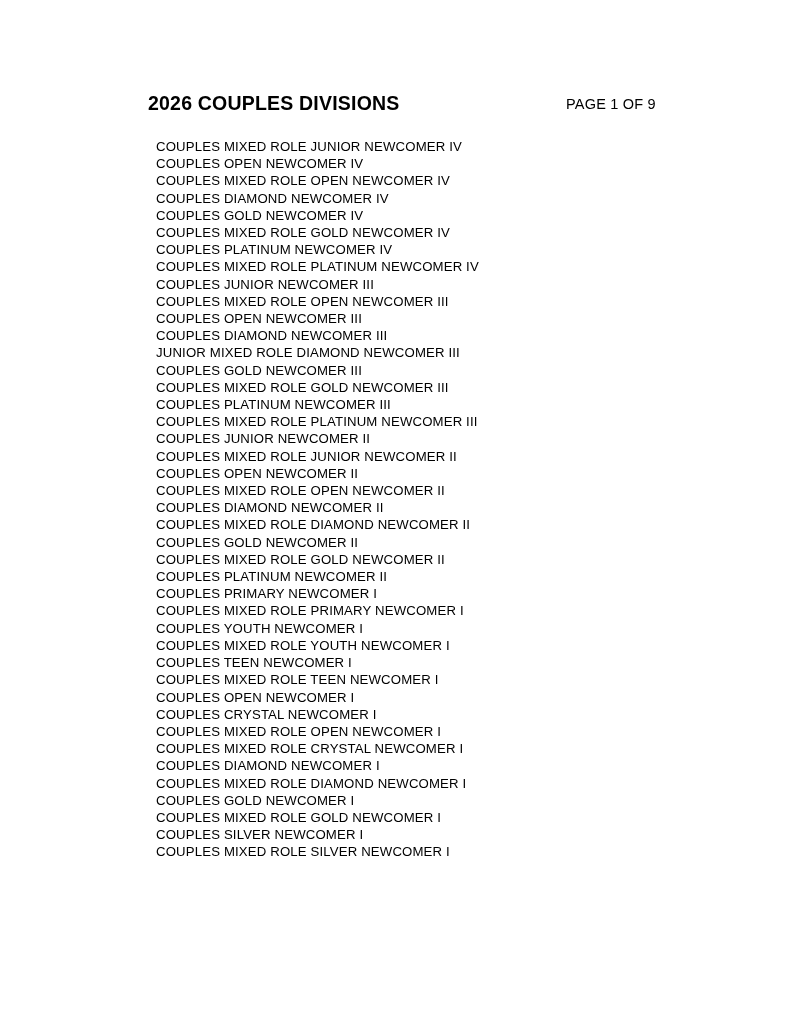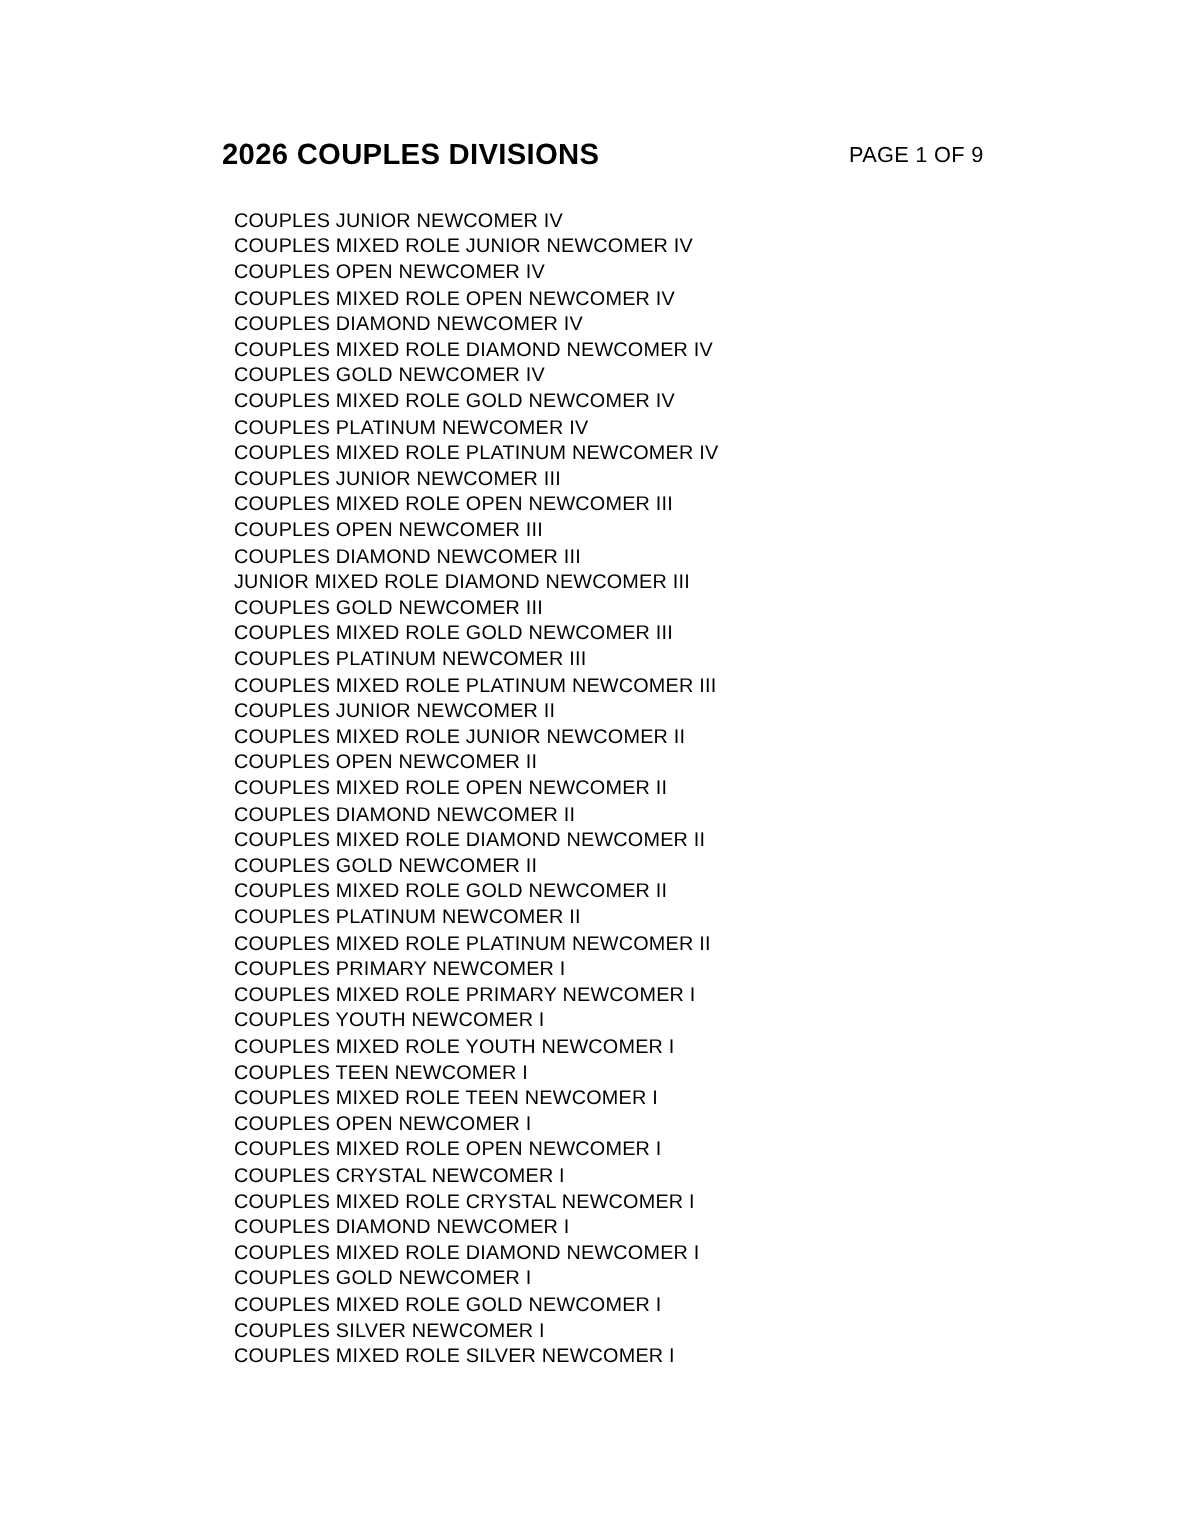--- a/index.html
+++ b/index.html
@@ -65,26 +65,24 @@
 </style>
 </head>
 <body>
 
 <div class="page">
   <div class="header-row">
     <div class="doc-title">2026 COUPLES DIVISIONS</div>
     <div class="page-indicator">PAGE 1 OF 9</div>
   </div>
   <ul class="division-list">
-      <li>COUPLES JUNIOR NEWCOMER IV</li>
       <li>COUPLES MIXED ROLE JUNIOR NEWCOMER IV</li>
       <li>COUPLES OPEN NEWCOMER IV</li>
       <li>COUPLES MIXED ROLE OPEN NEWCOMER IV</li>
       <li>COUPLES DIAMOND NEWCOMER IV</li>
-      <li>COUPLES MIXED ROLE DIAMOND NEWCOMER IV</li>
       <li>COUPLES GOLD NEWCOMER IV</li>
       <li>COUPLES MIXED ROLE GOLD NEWCOMER IV</li>
       <li>COUPLES PLATINUM NEWCOMER IV</li>
       <li>COUPLES MIXED ROLE PLATINUM NEWCOMER IV</li>
       <li>COUPLES JUNIOR NEWCOMER III</li>
       <li>COUPLES MIXED ROLE OPEN NEWCOMER III</li>
       <li>COUPLES OPEN NEWCOMER III</li>
       <li>COUPLES DIAMOND NEWCOMER III</li>
       <li>JUNIOR MIXED ROLE DIAMOND NEWCOMER III</li>
       <li>COUPLES GOLD NEWCOMER III</li>
@@ -93,30 +91,29 @@
       <li>COUPLES MIXED ROLE PLATINUM NEWCOMER III</li>
       <li>COUPLES JUNIOR NEWCOMER II</li>
       <li>COUPLES MIXED ROLE JUNIOR NEWCOMER II</li>
       <li>COUPLES OPEN NEWCOMER II</li>
       <li>COUPLES MIXED ROLE OPEN NEWCOMER II</li>
       <li>COUPLES DIAMOND NEWCOMER II</li>
       <li>COUPLES MIXED ROLE DIAMOND NEWCOMER II</li>
       <li>COUPLES GOLD NEWCOMER II</li>
       <li>COUPLES MIXED ROLE GOLD NEWCOMER II</li>
       <li>COUPLES PLATINUM NEWCOMER II</li>
-      <li>COUPLES MIXED ROLE PLATINUM NEWCOMER II</li>
       <li>COUPLES PRIMARY NEWCOMER I</li>
       <li>COUPLES MIXED ROLE PRIMARY NEWCOMER I</li>
       <li>COUPLES YOUTH NEWCOMER I</li>
       <li>COUPLES MIXED ROLE YOUTH NEWCOMER I</li>
       <li>COUPLES TEEN NEWCOMER I</li>
       <li>COUPLES MIXED ROLE TEEN NEWCOMER I</li>
       <li>COUPLES OPEN NEWCOMER I</li>
+      <li>COUPLES CRYSTAL NEWCOMER I</li>
       <li>COUPLES MIXED ROLE OPEN NEWCOMER I</li>
-      <li>COUPLES CRYSTAL NEWCOMER I</li>
       <li>COUPLES MIXED ROLE CRYSTAL NEWCOMER I</li>
       <li>COUPLES DIAMOND NEWCOMER I</li>
       <li>COUPLES MIXED ROLE DIAMOND NEWCOMER I</li>
       <li>COUPLES GOLD NEWCOMER I</li>
       <li>COUPLES MIXED ROLE GOLD NEWCOMER I</li>
       <li>COUPLES SILVER NEWCOMER I</li>
       <li>COUPLES MIXED ROLE SILVER NEWCOMER I</li>
     </ul>
 </div>
 

